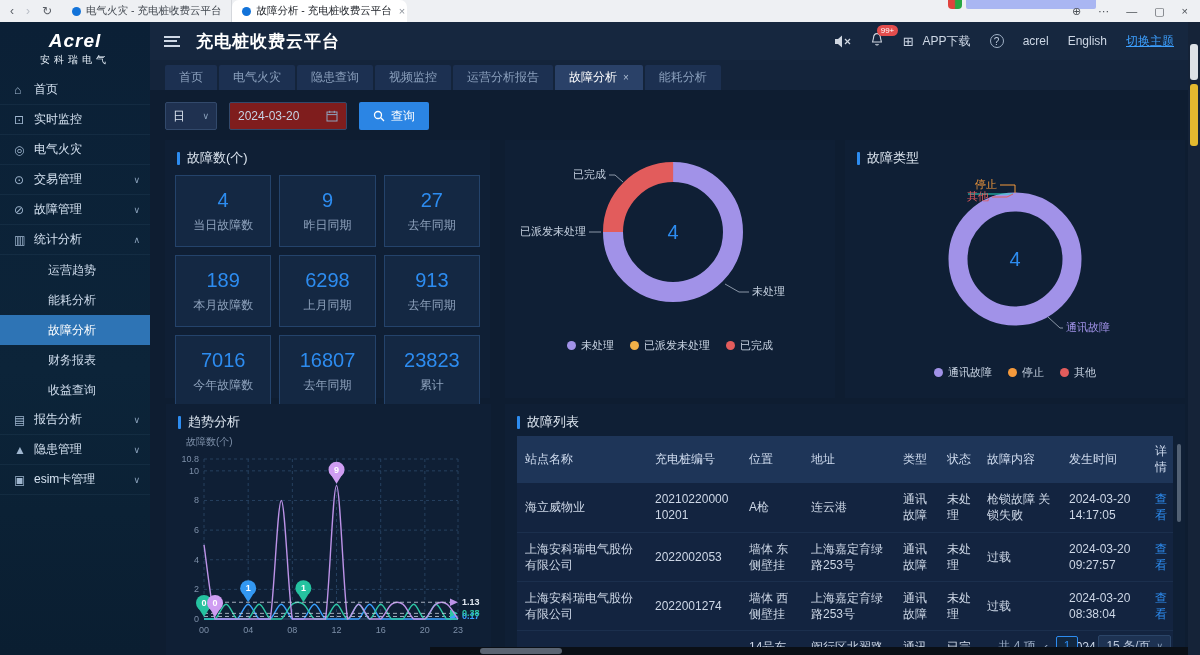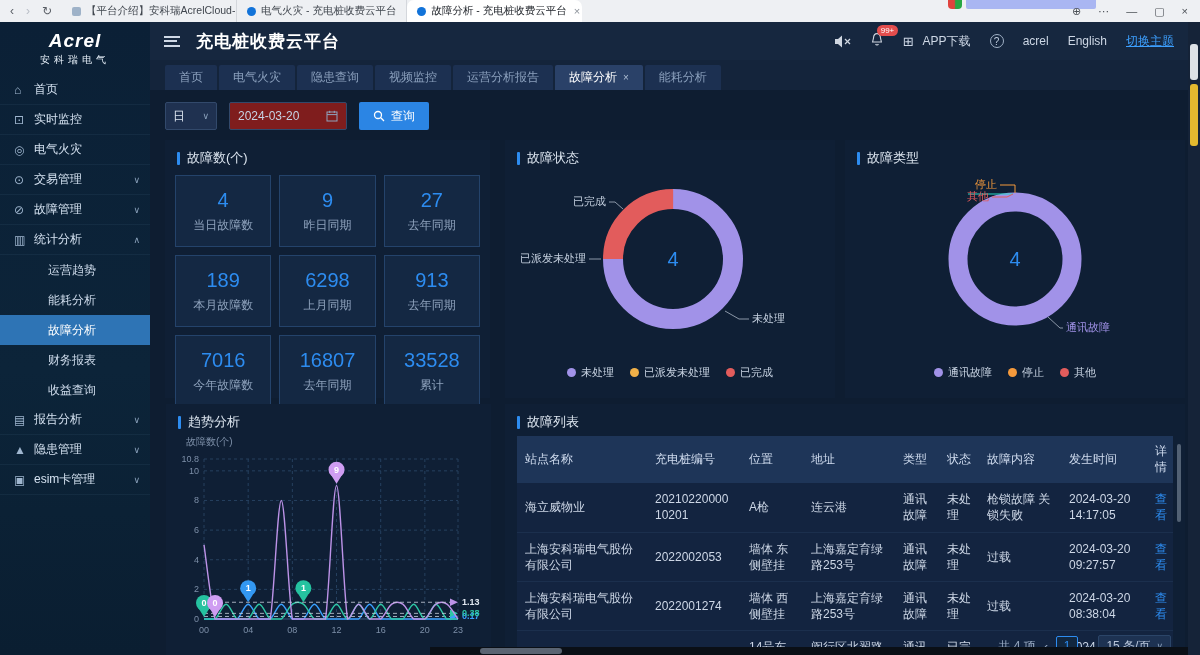--- a/index.html
+++ b/index.html
@@ -91,24 +91,20 @@
 </head>
 <body>
 
 <div class="screen">
 
   <div class="browser-bar">
     <div class="bnav">
       <span>‹</span>
       <span class="dis">›</span>
       <span>↻</span>
-    </div>
-    <div class="btab">
-      <span class="favicon gray"></span>
-      <span>【平台介绍】安科瑞AcrelCloud-</span>
     </div>
     <div class="btab">
       <span class="favicon"></span>
       <span>电气火灾 - 充电桩收费云平台</span>
     </div>
     <div class="btab active">
       <span class="favicon"></span>
       <span>故障分析 - 充电桩收费云平台</span>
       <span class="tclose">×</span>
     </div>
@@ -284,31 +280,27 @@
           </div>
         <div class="card">
             <span class="val">7016</span>
             <span class="lab">今年故障数</span>
           </div>
         <div class="card">
             <span class="val">16807</span>
             <span class="lab">去年同期</span>
           </div>
         <div class="card">
-            <span class="val">33528</span>
+            <span class="val">23823</span>
             <span class="lab">累计</span>
           </div>
       </div>
     </div>
 
     <div class="panel" style="left:355px;top:118px;width:330px;height:258px;">
-      <div class="p-title">
-          <span class="bar"></span>
-        <span>故障状态</span>
-        </div>
       <svg width="330" height="196" style="display:block;">
         <g transform="translate(0,0)">
             <circle cx="168" cy="92" r="60" fill="none" stroke="#a192e8" stroke-width="20" stroke-dasharray="282.74333882308133 376.99111843077515" transform="rotate(-90 168 92)"></circle>
             <circle cx="168" cy="92" r="60" fill="none" stroke="#e25c5c" stroke-width="20" stroke-dasharray="94.24777960769379 376.99111843077515" transform="rotate(180 168 92)"></circle>
           </g>
         <text x="168" y="99" text-anchor="middle" font-size="20" fill="#2d8cf0">4</text>
         <polyline points="118,42 110,35 104,35" fill="none" stroke="#8b97a8" stroke-width="1"></polyline>
         <text x="101" y="38" text-anchor="end" font-size="11" fill="#c6d1e0">已完成</text>
         <polyline points="96,92 90,92 84,92" fill="none" stroke="#8b97a8" stroke-width="1"></polyline>
         <text x="81" y="95" text-anchor="end" font-size="11" fill="#c6d1e0">已派发未处理</text>

